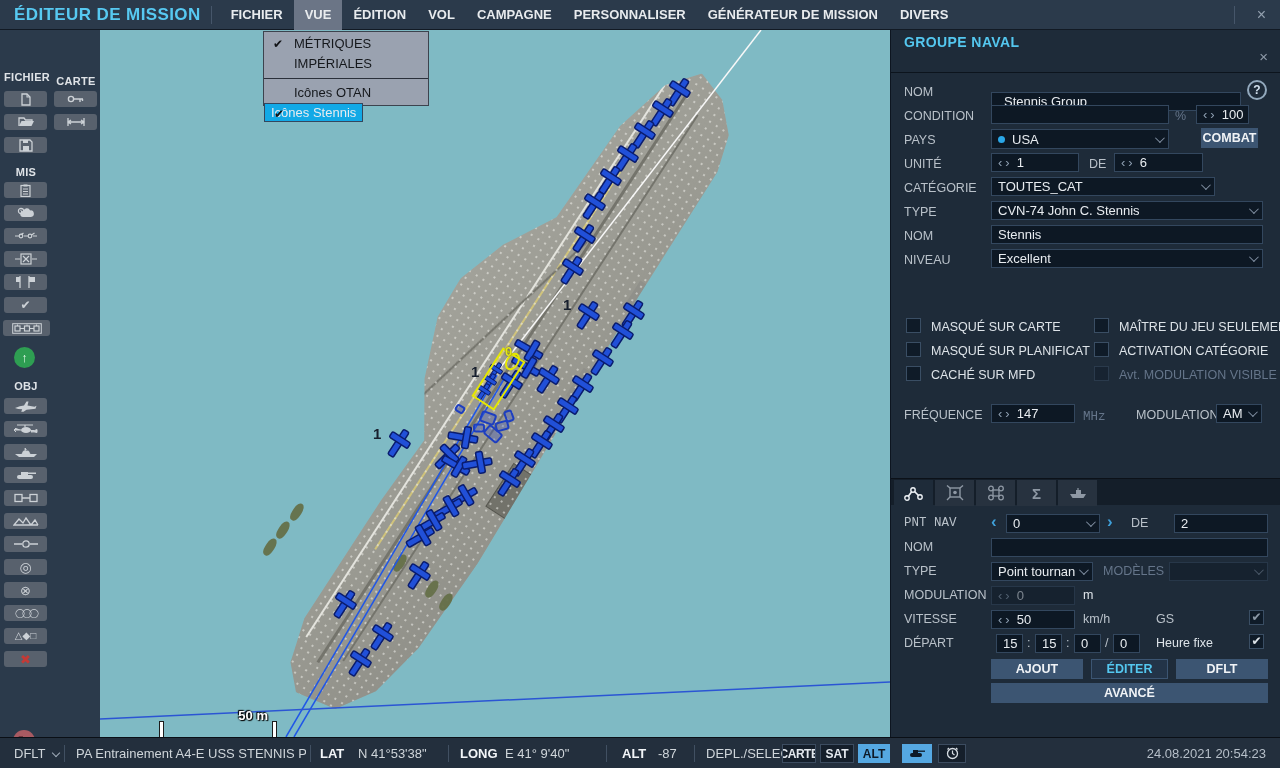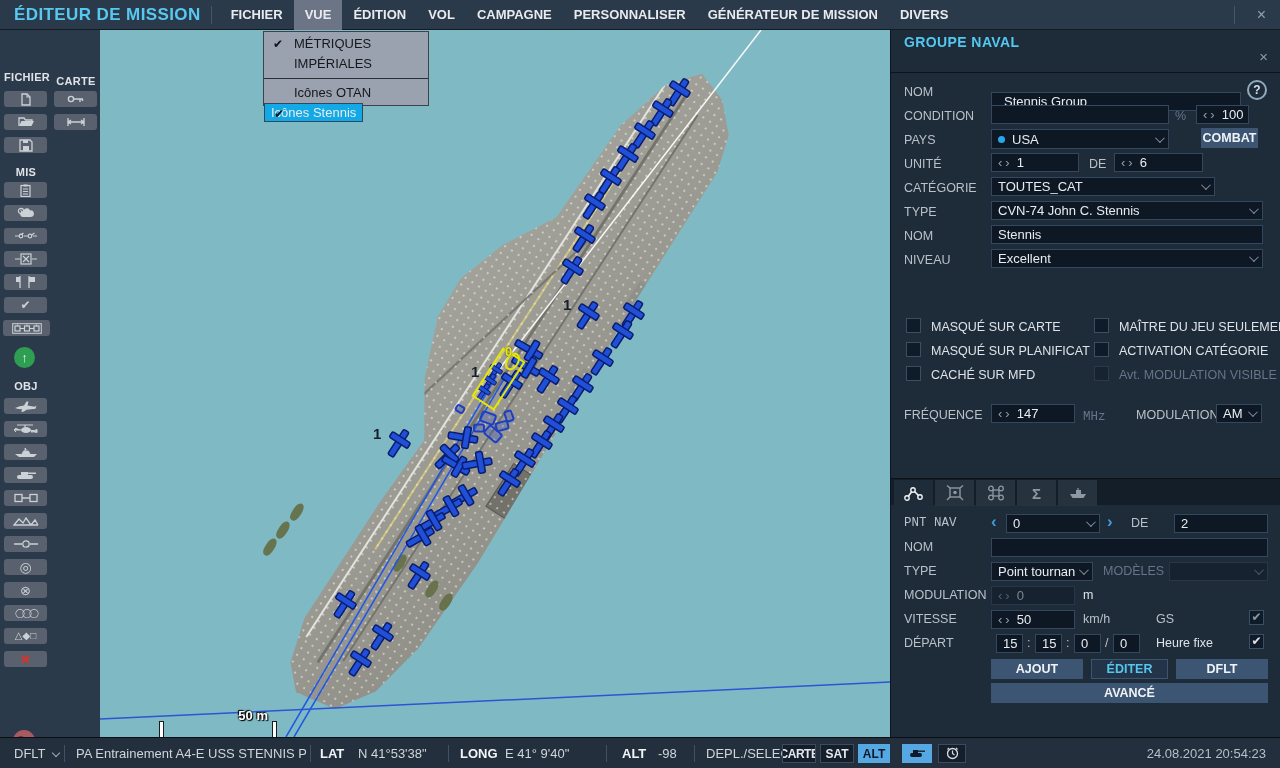--- a/index.html
+++ b/index.html
@@ -683,21 +683,21 @@
   <span class="sdiv" style="left:64px;"></span>
   <span class="st" style="left:76px; width:230px; overflow:hidden;">PA Entrainement A4-E USS STENNIS Pp</span>
   <span class="sdiv" style="left:310px;"></span>
   <span class="st bold" style="left:320px;">LAT</span>
   <span class="st" style="left:358px;">N 41°53'38"</span>
   <span class="sdiv" style="left:448px;"></span>
   <span class="st bold" style="left:460px;">LONG</span>
   <span class="st" style="left:505px;">E 41° 9'40"</span>
   <span class="sdiv" style="left:606px;"></span>
   <span class="st bold" style="left:622px;">ALT</span>
-  <span class="st" style="left:658px;">-98</span>
+  <span class="st" style="left:658px;">-87</span>
   <span class="sdiv" style="left:694px;"></span>
   <span class="st" style="left:706px;">DEPL./SELECT.</span>
   <div class="sbtn" style="left:782px; width:34px; letter-spacing:-0.5px;">CARTE</div>
   <div class="sbtn" style="left:820px; width:34px;">SAT</div>
   <div class="sbtn blue" style="left:858px; width:32px;">ALT</div>
   <div class="sbtn blue" style="left:902px; width:30px;">
     <svg width="18" height="11" viewBox="0 0 18 11">
         <rect x="2" y="5" width="12" height="4" rx="2" fill="#0e1a28"></rect>
         <rect x="5" y="2" width="5" height="3" fill="#0e1a28"></rect>
         <path d="M10 3.2 h7" stroke="#0e1a28" stroke-width="1.3"></path>

